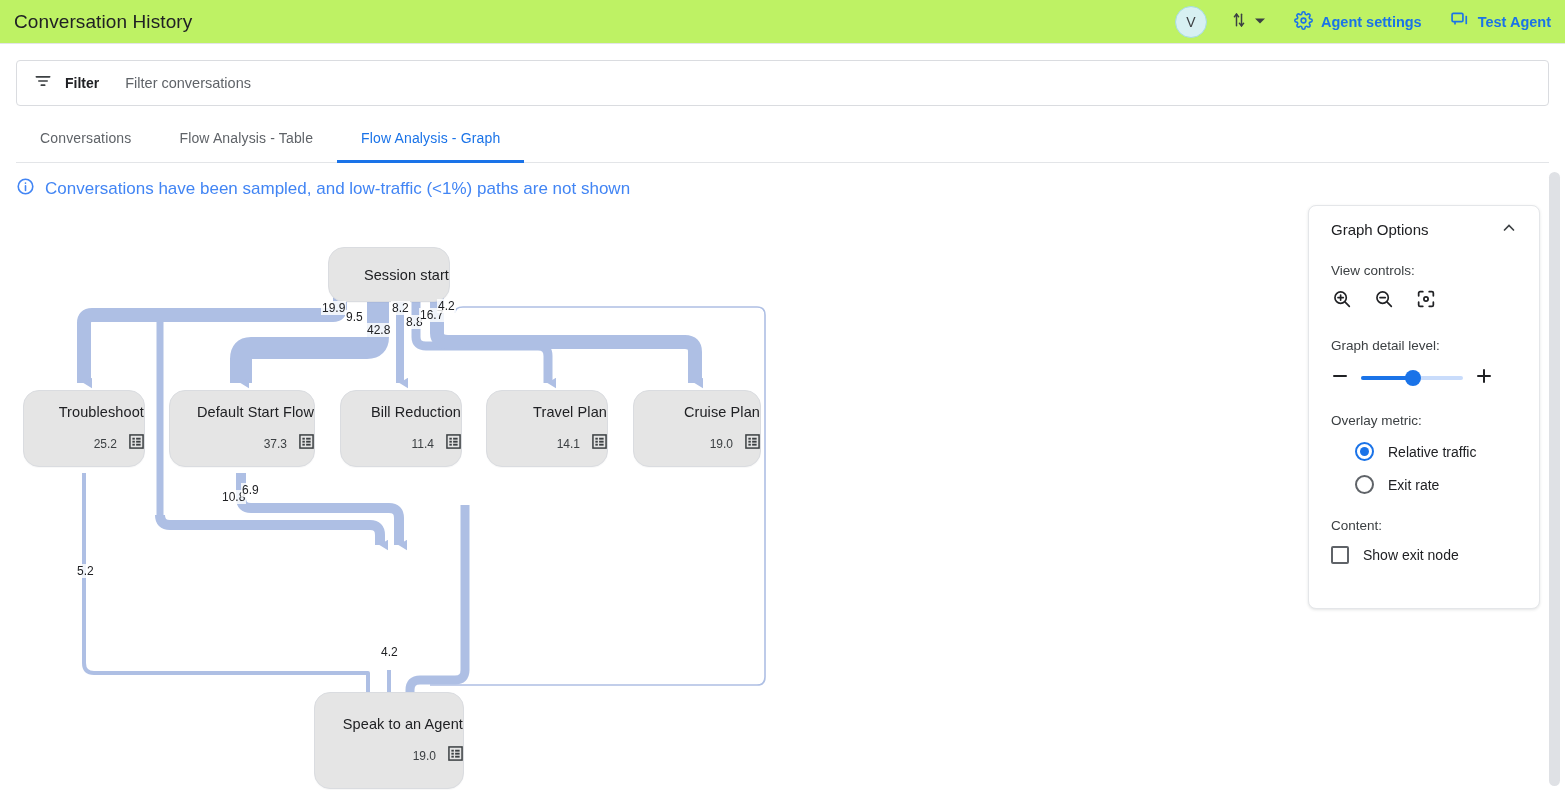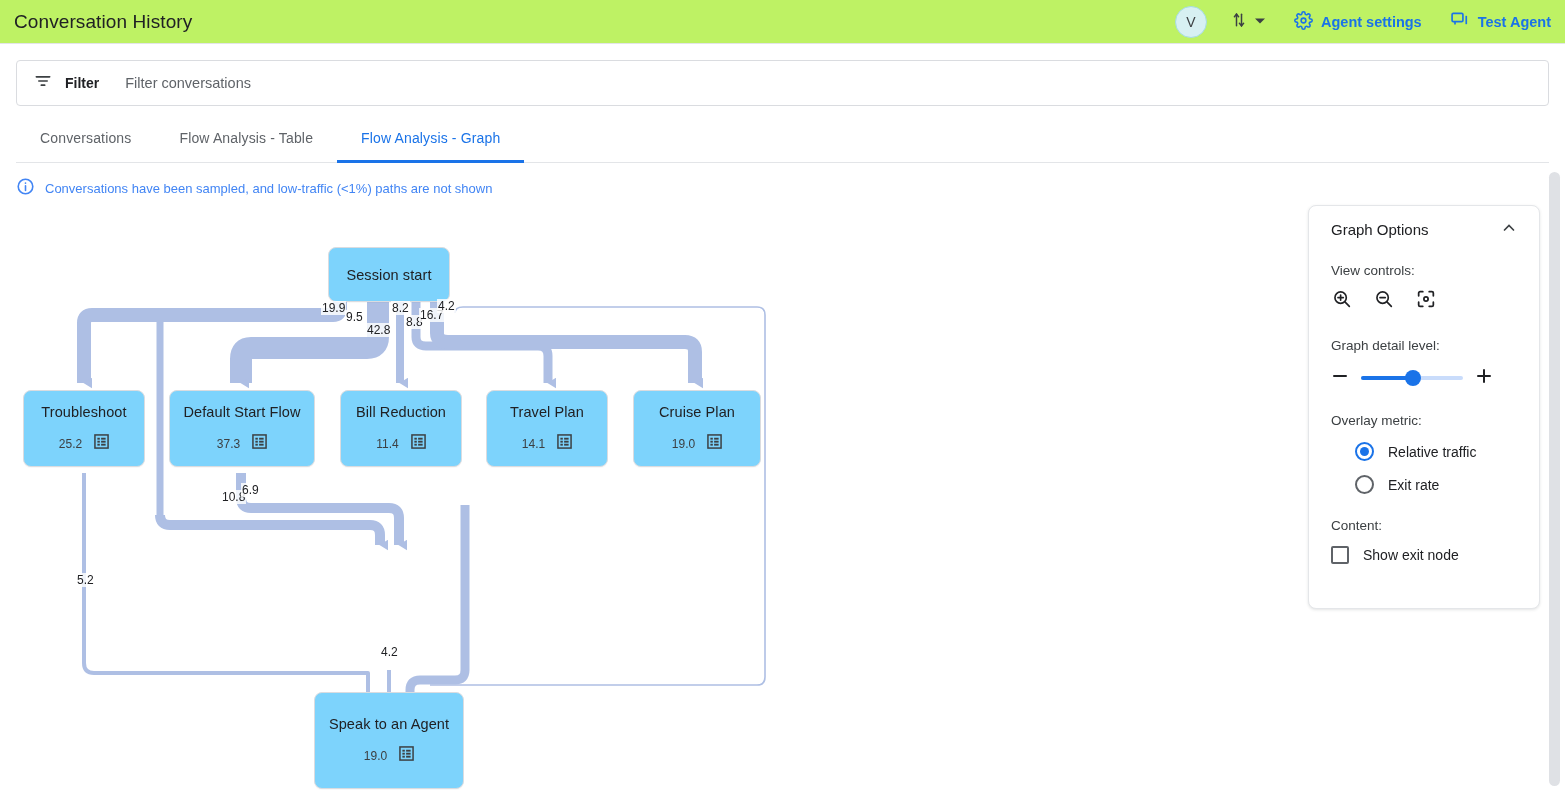--- a/index.html
+++ b/index.html
@@ -63,32 +63,32 @@
     letter-spacing:.15px;
   }
   .tab.active{ color:#1a73e8; }
   .tab.active:after{
     content:""; position:absolute;left:0;right:0;bottom:-1px;height:3px;background:#1a73e8;
   }
 
   
   .notice{
     display:flex;align-items:center;gap:10px;
-    margin:14px 0 0 16px; color:#4285f4;font-size:13px;
+    margin:14px 0 0 16px; color:#4285f4;font-size:17px;
   }
 
   
   .canvas{
     position:absolute; left:0; top:215px; width:1540px; height:583px;
     overflow:hidden;
   }
   .node{
     position:absolute;
-    background:#7dd3fc;border:1px solid #dadce0;border-radius:8px;
-    display:flex;flex-direction:column;align-items:center;justify-content:center;
+    background:#e5e5e5;border:1px solid #dadce0;border-radius:16px;
+    display:flex;flex-direction:column;align-items:flex-end;justify-content:center;
     box-shadow:0 1px 1px rgba(0,0,0,.03);
     z-index:5;
   }
   .node-title{ font-size:14.5px;color:#202124;letter-spacing:.1px;}
   .node-metrics{
     display:flex;align-items:center;gap:12px;margin-top:14px;
   }
   .node-val{ font-size:12px;color:#3c4043;}
   .edge-label{
     position:absolute;font-size:12px;color:#202124;z-index:8;
@@ -375,21 +375,21 @@
 
   <div class="edge-label" style="left:321px;top:86px;">19.9</div>
   <div class="edge-label" style="left:345px;top:95px;">9.5</div>
   <div class="edge-label" style="left:366px;top:108px;">42.8</div>
   <div class="edge-label" style="left:391px;top:86px;">8.2</div>
   <div class="edge-label" style="left:405px;top:100px;">8.8</div>
   <div class="edge-label" style="left:419px;top:93px;">16.7</div>
   <div class="edge-label" style="left:437px;top:84px;">4.2</div>
   <div class="edge-label" style="left:221px;top:275px;">10.8</div>
   <div class="edge-label" style="left:241px;top:268px;">6.9</div>
-  <div class="edge-label" style="left:76px;top:358px;">5.2</div>
+  <div class="edge-label" style="left:76px;top:349px;">5.2</div>
   <div class="edge-label" style="left:380px;top:430px;">4.2</div>
 </div>
 
 <div class="options">
 
   <div class="opt-head">
     <span>Graph Options</span>
     <span>
       <svg width="16" height="16" viewBox="0 0 16 16" fill="none" stroke="#3c4043" stroke-width="1.7" stroke-linecap="round">
           <path d="M3.5 10 L8 5.5 L12.5 10"></path>

